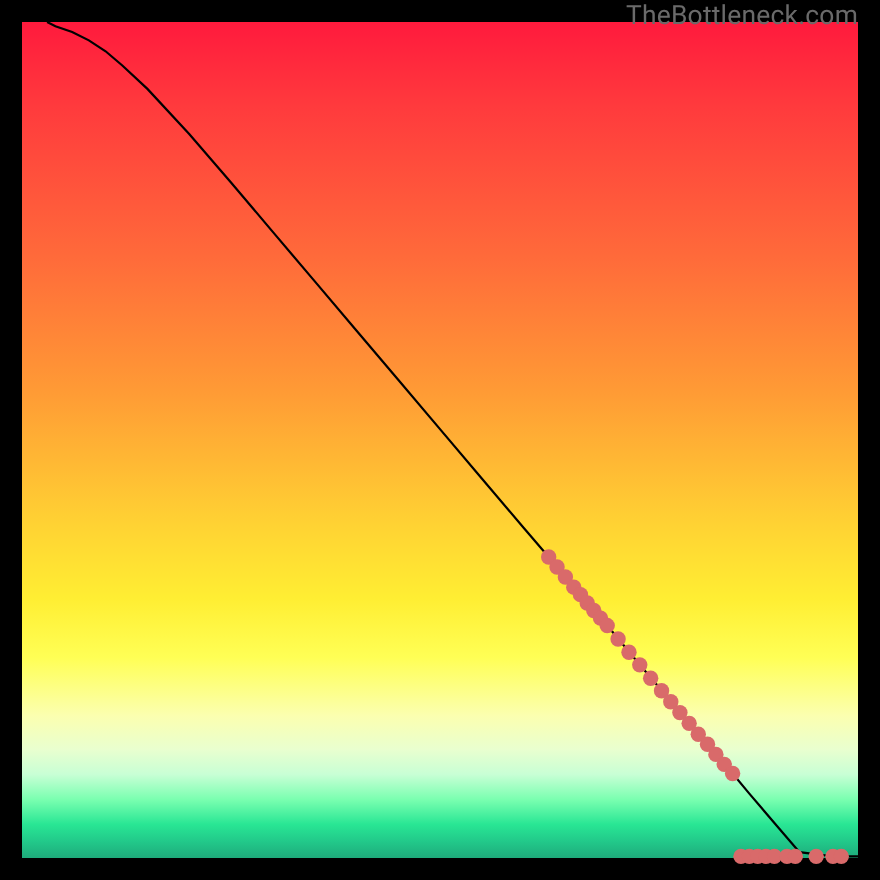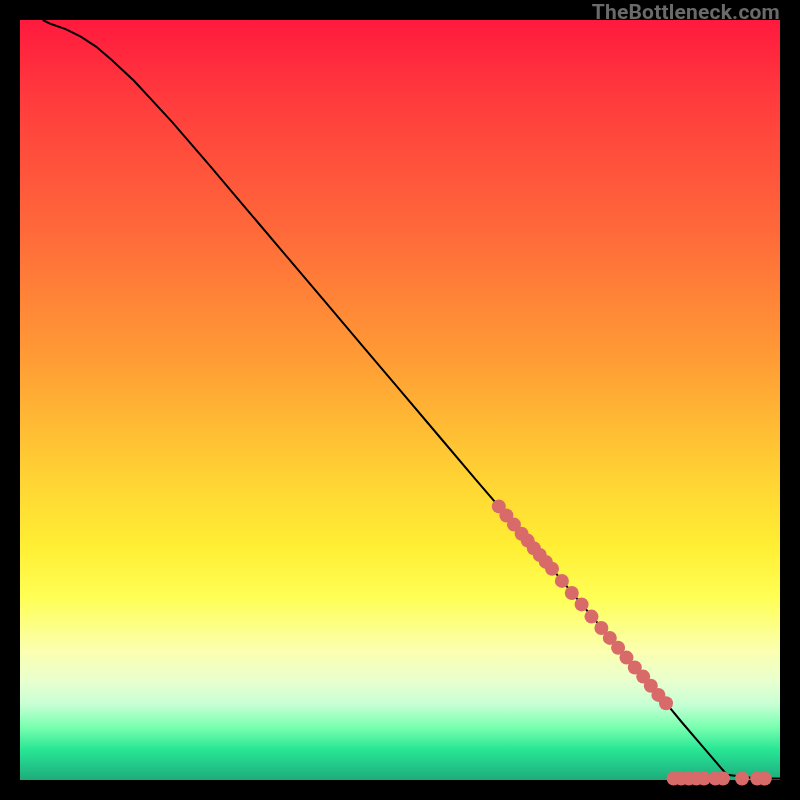--- a/index.html
+++ b/index.html
@@ -38,24 +38,24 @@
       #7affb0 93%,
       #28e694 96%,
       #22c98a 98%,
       #1eab7b 100%
     );
   }
   .attribution {
     position: absolute;
     top: 0px;
     right: 20px;
-    font-size: 21px;
+    font-size: 24px;
     color: #6a6a6a;
     letter-spacing: 0.2px;
-    font-weight: 700;
+    font-weight: 400;
     user-select: none;
   }
   svg.curve {
     position: absolute;
     left: 0;
     top: 0;
     width: 760px;
     height: 760px;
     overflow: visible;
   }

